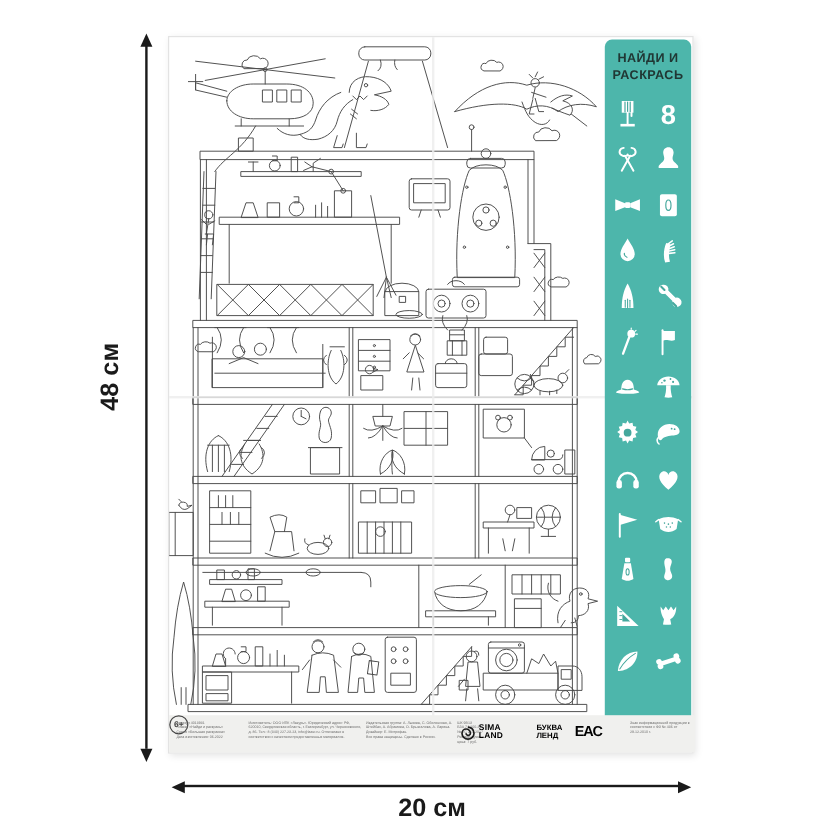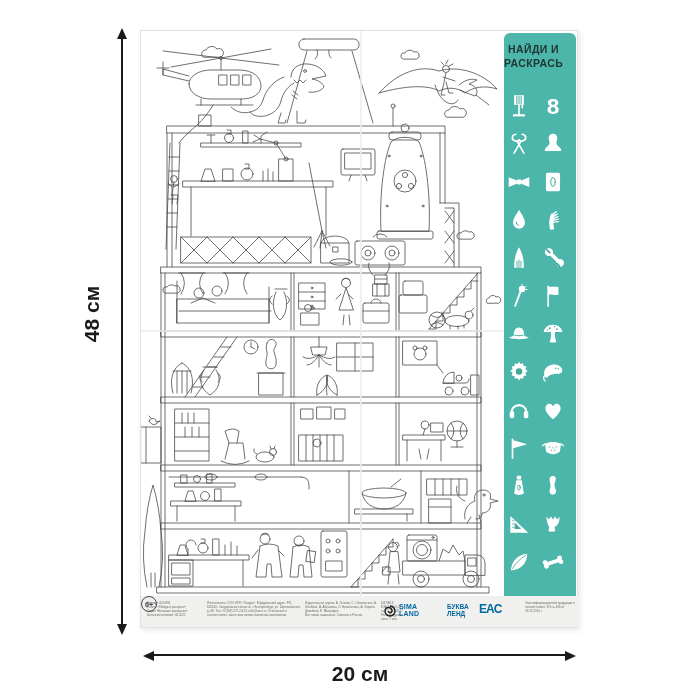--- a/index.html
+++ b/index.html
@@ -4,31 +4,31 @@
 <style>
   html,body{margin:0;padding:0;}
   body{width:700px;height:700px;background:#ffffff;font-family:"Liberation Sans",sans-serif;position:relative;overflow:hidden;}
   .poster{position:absolute;left:140px;top:30px;width:438px;height:598px;background:#fff;
           border:1px solid #e3e3e3;box-shadow:2px 2px 6px rgba(0,0,0,.10);box-sizing:border-box;}
   .art{position:absolute;left:0;top:0;width:366px;height:567px;}
   .crease-v{position:absolute;left:219px;top:0;width:2px;height:567px;background:#ececec;opacity:.8;}
   .crease-h{position:absolute;left:0;top:299px;width:436px;height:2px;background:#ececec;opacity:.8;}
   
   .panel{position:absolute;right:1px;top:2px;width:72px;height:565px;background:#4db6ab;
-         border-radius:6px 6px 0 0;display:flex;flex-direction:column;align-items:flex-start;gap:11px;}
+         border-radius:6px 6px 0 0;display:flex;flex-direction:column;align-items:center;}
   .panel-title{margin-top:9px;text-align:center;font-weight:bold;font-size:10.5px;line-height:1.35;
                color:#203734;letter-spacing:.4px;white-space:pre-line;}
   .icon-grid{margin-top:6px;display:grid;grid-template-columns:repeat(2,30px);grid-auto-rows:38px;
              column-gap:4px;justify-items:center;align-items:center;}
   .icon-cell svg{display:block;}
   
   .strip{position:absolute;left:0;bottom:0;width:438px;height:31px;background:#f0f0ee;}
   .tiny{position:absolute;top:5px;color:#6d6d6d;font-size:6px;line-height:1.32;
         transform:scale(.5);transform-origin:left top;white-space:pre-line;}
-  .logo{position:absolute;color:#0369a1;font-weight:bold;}
+  .logo{position:absolute;color:#000000;font-weight:bold;}
   .sima{left:258px;top:8px;font-size:7px;line-height:.95;letter-spacing:.2px;}
   .bukva{left:306px;top:8px;font-size:6.5px;line-height:1;}
   .eac{left:338px;top:6px;font-size:12px;letter-spacing:-1px;}
   .age{left:366px;top:7px;width:14px;height:14px;border:1.2px solid #444;border-radius:50%;
        font-size:7px;font-weight:bold;color:#444;display:flex;align-items:center;justify-content:center;}
   .swirl{position:absolute;left:242px;top:8px;}
   
   .dim-line-v{position:absolute;left:121px;top:38px;width:2px;height:586px;background:#1a1a1a;}
   .arr{position:absolute;width:0;height:0;}
   .arr.up{left:117px;top:28px;border-left:5px solid transparent;border-right:5px solid transparent;border-bottom:11px solid #1a1a1a;}

